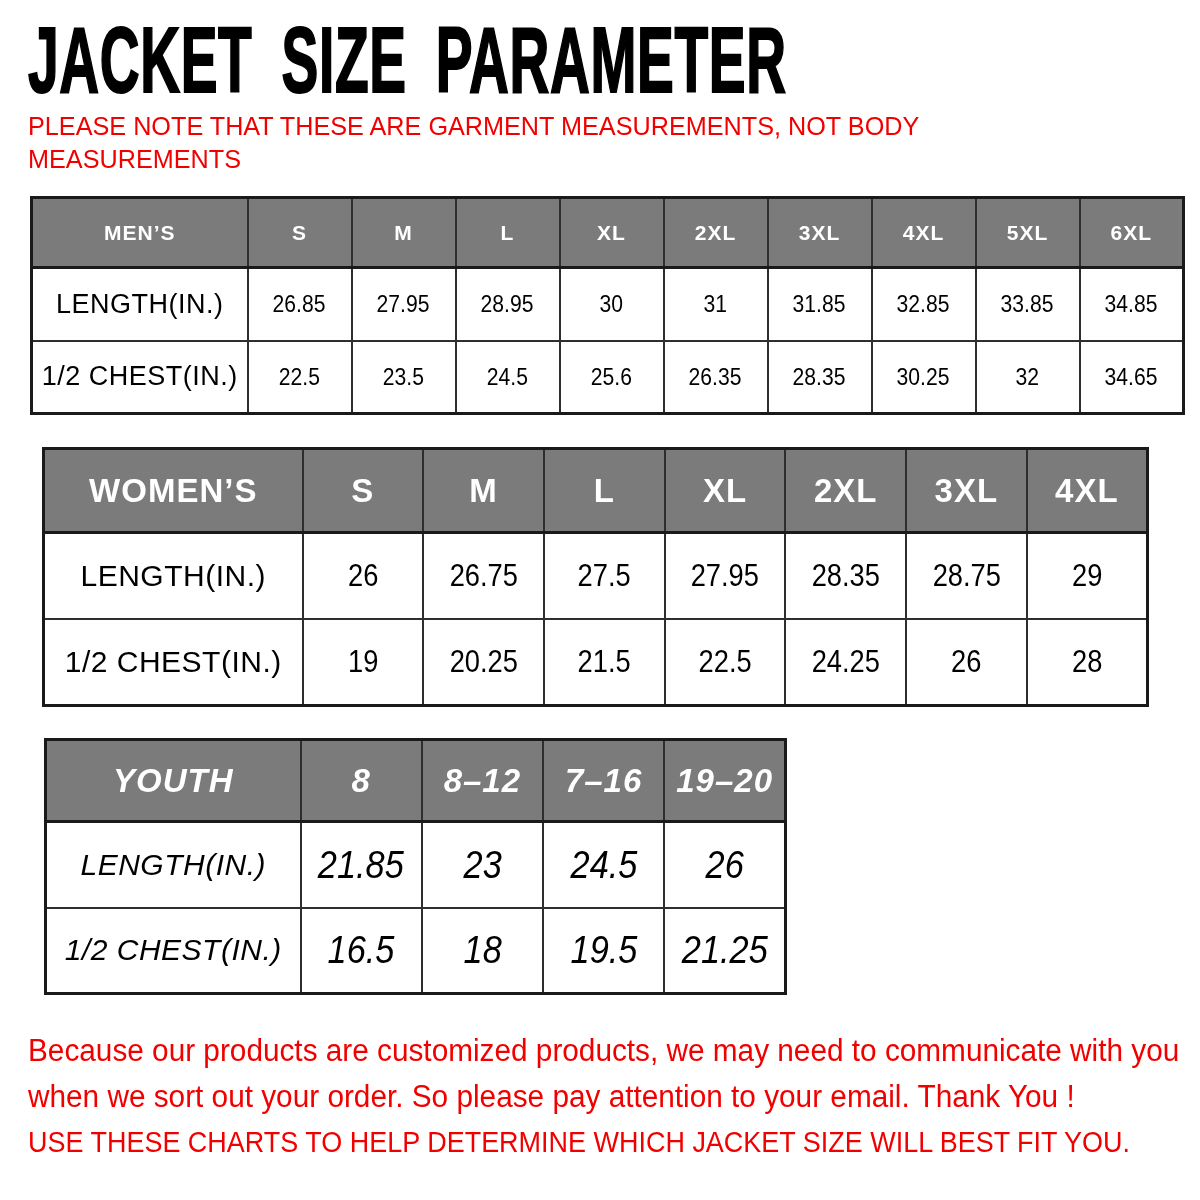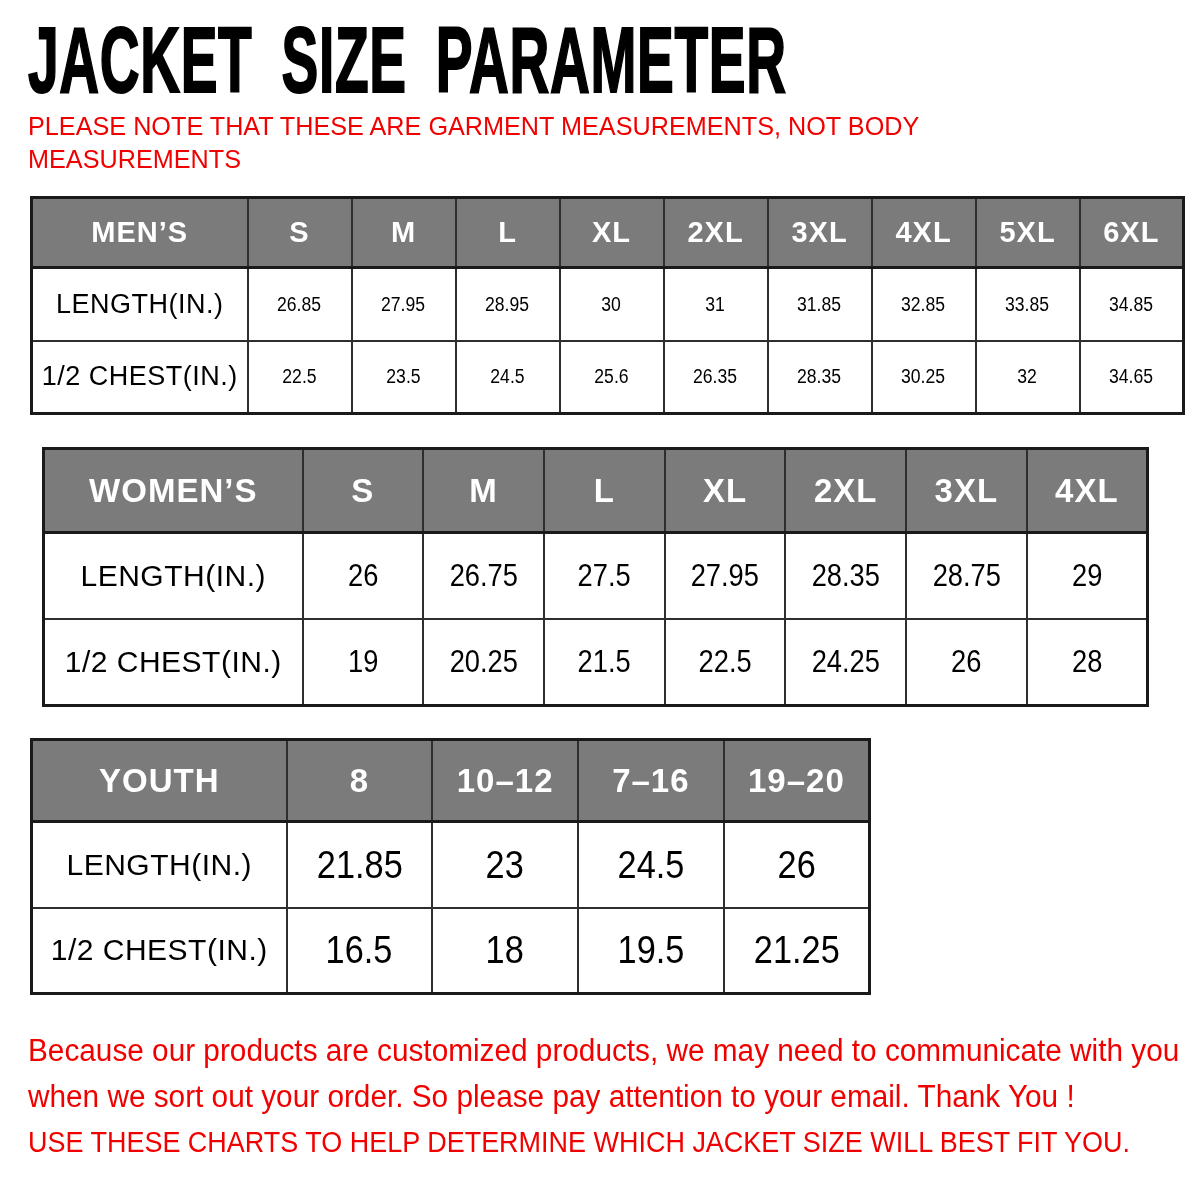--- a/index.html
+++ b/index.html
@@ -38,32 +38,32 @@
   }
   table.tbl th{
     background:var(--gray);color:#fff;font-weight:bold;letter-spacing:1px;
   }
   table.tbl thead th{border-bottom:3px solid var(--outer);}
   table.tbl td{color:var(--ink);}
   .num{display:inline-block;transform:scaleX(0.88);transform-origin:center;}
   td.row-label{letter-spacing:0.5px;}
 
   .tbl-mens{left:30px;top:196px;width:1155px;height:219px;}
-  .tbl-mens th{height:70px;font-size:29px;}
+  .tbl-mens th{height:70px;font-size:21px;}
   .tbl-mens th:first-child{width:216px;}
-  .tbl-mens td{height:72px;font-size:20px;}
+  .tbl-mens td{height:72px;font-size:24px;}
   .tbl-mens td.row-label{font-size:27px;}
 
   .tbl-womens{left:42px;top:447px;width:1107px;height:260px;}
   .tbl-womens th{height:84px;font-size:33px;}
   .tbl-womens th:first-child{width:259px;}
   .tbl-womens td{height:86px;font-size:31px;}
   .tbl-womens td.row-label{font-size:30px;}
 
-  .tbl-youth{left:30px;top:738px;width:841px;height:257px;}
+  .tbl-youth{left:44px;top:738px;width:743px;height:257px;font-style:italic;}
   .tbl-youth th{height:82px;font-size:33px;}
   .tbl-youth th:first-child{width:255px;}
   .tbl-youth td{height:85px;font-size:39px;}
   .tbl-youth td.row-label{font-size:30px;}
 
   .footer-para{
     position:absolute;left:28px;top:1028px;color:var(--red);
     font-size:31px;line-height:46px;white-space:nowrap;
     transform:scaleX(0.96);transform-origin:0 0;
   }
@@ -163,21 +163,21 @@
           <td><span class="num">28</span></td>
         </tr>
       </tbody>
     </table>
 
   <table class="tbl tbl-youth">
       <thead>
         <tr>
           <th>YOUTH</th>
           <th>8</th>
-          <th>10–12</th>
+          <th>8–12</th>
           <th>7–16</th>
           <th>19–20</th>
         </tr>
       </thead>
       <tbody>
         <tr>
           <td class="row-label">LENGTH(IN.)</td>
           <td><span class="num">21.85</span></td>
           <td><span class="num">23</span></td>
           <td><span class="num">24.5</span></td>

